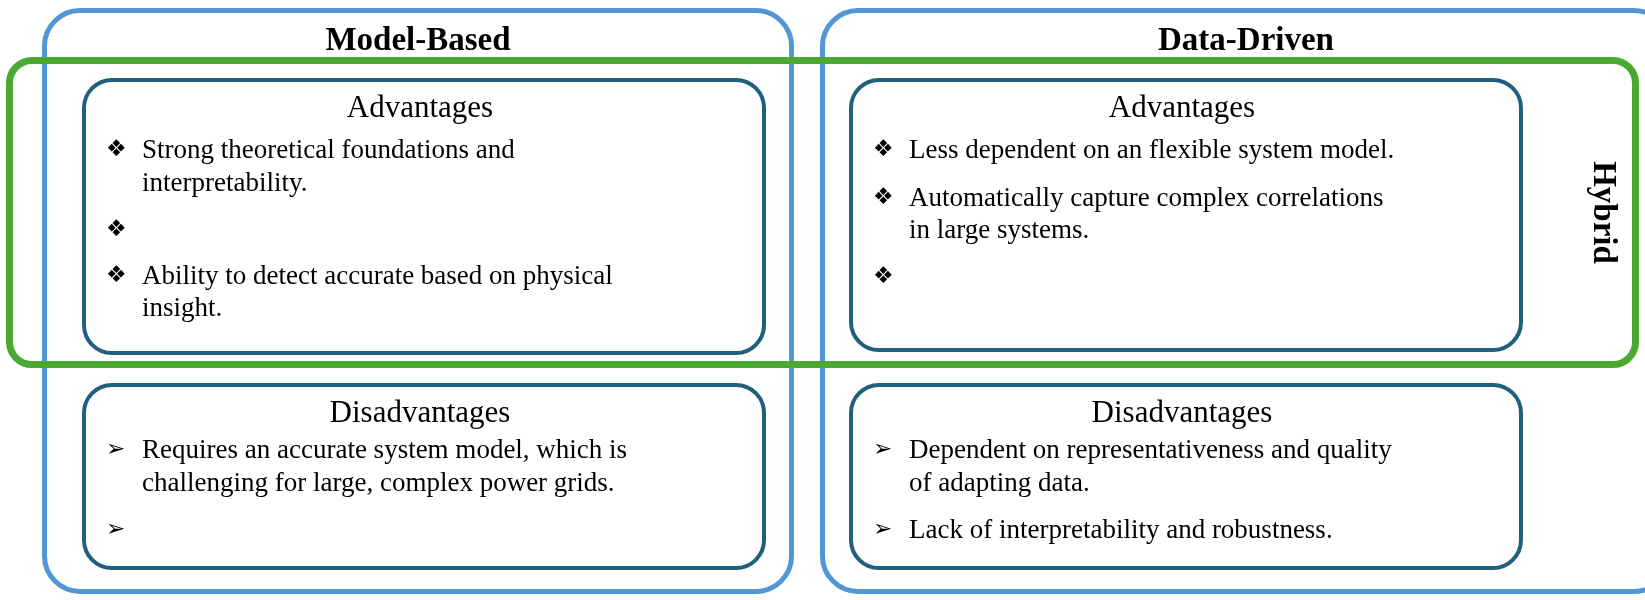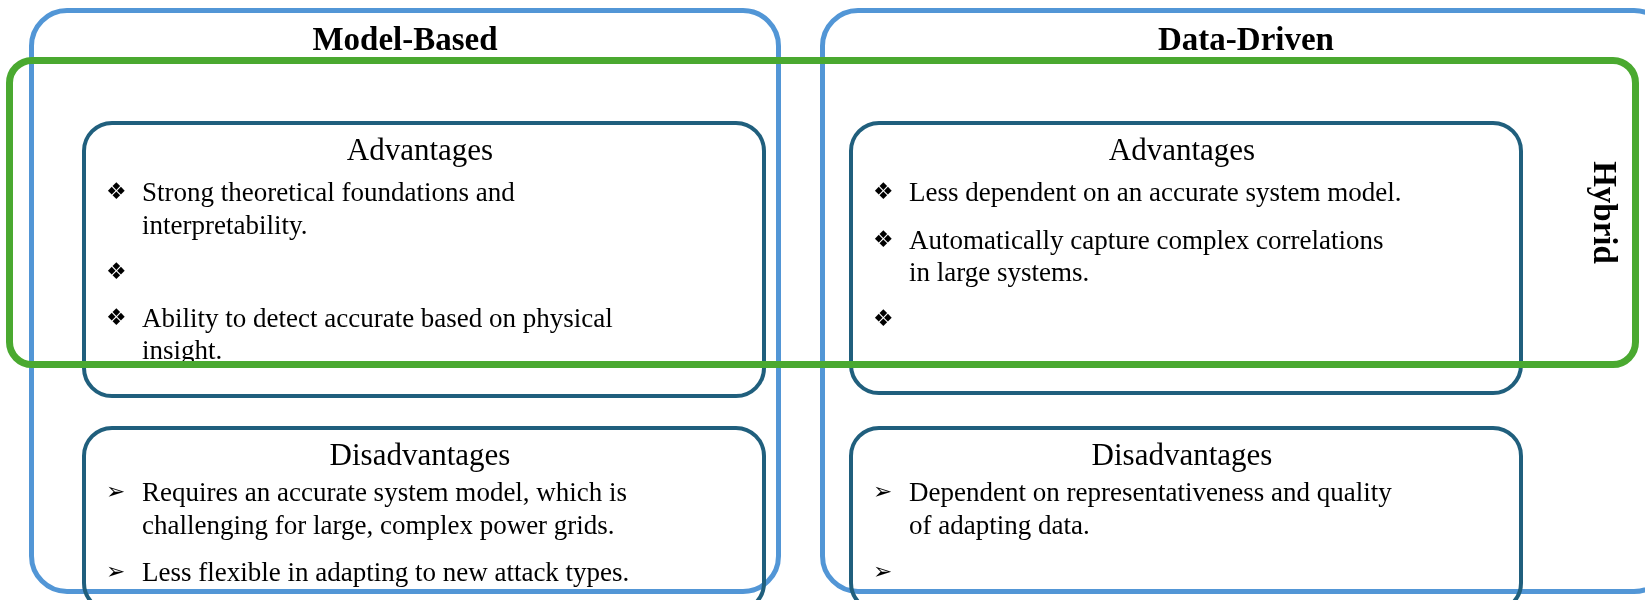--- a/index.html
+++ b/index.html
@@ -16,21 +16,21 @@
   
   .bluebox {
     position: absolute;
     top: 8px;
     height: 586px;
     border: 5px solid #5296d6;
     border-radius: 38px;
     box-sizing: border-box;
     z-index: 1;
   }
-  .bluebox.left  { left: 29px;  width: 752px; }
+  .bluebox.left  { left: 42px;  width: 752px; }
   .bluebox.right { left: 820px; width: 852px; }
   .col-title {
     margin: 8px 0 0 0;
     text-align: center;
     font-size: 33px;
     font-weight: bold;
     line-height: 1.1;
   }
 
   
@@ -66,21 +66,20 @@
 
   
   .panel {
     position: absolute;
     border: 4px solid #205f7d;
     border-radius: 30px;
     box-sizing: border-box;
     background: transparent;
     padding: 6px 8px 0 0;
     z-index: 3;
-    margin-top: 43px;
   }
   .panel.adv-l { left: 82px;  top: 78px;  width: 684px; height: 277px; }
   .panel.adv-r { left: 849px; top: 78px;  width: 674px; height: 274px; }
   .panel.dis-l { left: 82px;  top: 383px; width: 684px; height: 187px; }
   .panel.dis-r { left: 849px; top: 383px; width: 674px; height: 187px; }
 
   .panel-title {
     margin: 0 0 8px 0;
     text-align: center;
     font-size: 31px;
@@ -133,54 +132,54 @@
       <span class="mk">❖</span>
       <span class="tx">Ability to detect accurate based on physical
 insight.</span>
     </div>
   </div>
 
   <div class="panel adv-r">
     <h2 class="panel-title">Advantages</h2>
     <div class="bullet">
       <span class="mk">❖</span>
-      <span class="tx">Less dependent on an accurate system model.</span>
+      <span class="tx">Less dependent on an flexible system model.</span>
     </div>
     <div class="bullet">
       <span class="mk">❖</span>
       <span class="tx">Automatically capture complex correlations
 in large systems.</span>
     </div>
     <div class="bullet">
       <span class="mk">❖</span>
     </div>
   </div>
 
   <div class="panel dis-l">
     <h2 class="panel-title">Disadvantages</h2>
     <div class="bullet">
       <span class="mk">➢</span>
       <span class="tx">Requires an accurate system model, which is
 challenging for large, complex power grids.</span>
     </div>
     <div class="bullet">
       <span class="mk">➢</span>
-      <span class="tx">Less flexible in adapting to new attack types.</span>
     </div>
   </div>
 
   <div class="panel dis-r">
     <h2 class="panel-title">Disadvantages</h2>
     <div class="bullet">
       <span class="mk">➢</span>
       <span class="tx">Dependent on representativeness and quality
 of adapting data.</span>
     </div>
     <div class="bullet">
       <span class="mk">➢</span>
+      <span class="tx">Lack of interpretability and robustness.</span>
     </div>
   </div>
 
   <div class="greenbox"></div>
   <div class="hybrid-wrap">
     <span>Hybrid</span>
   </div>
 
 </div>
 

